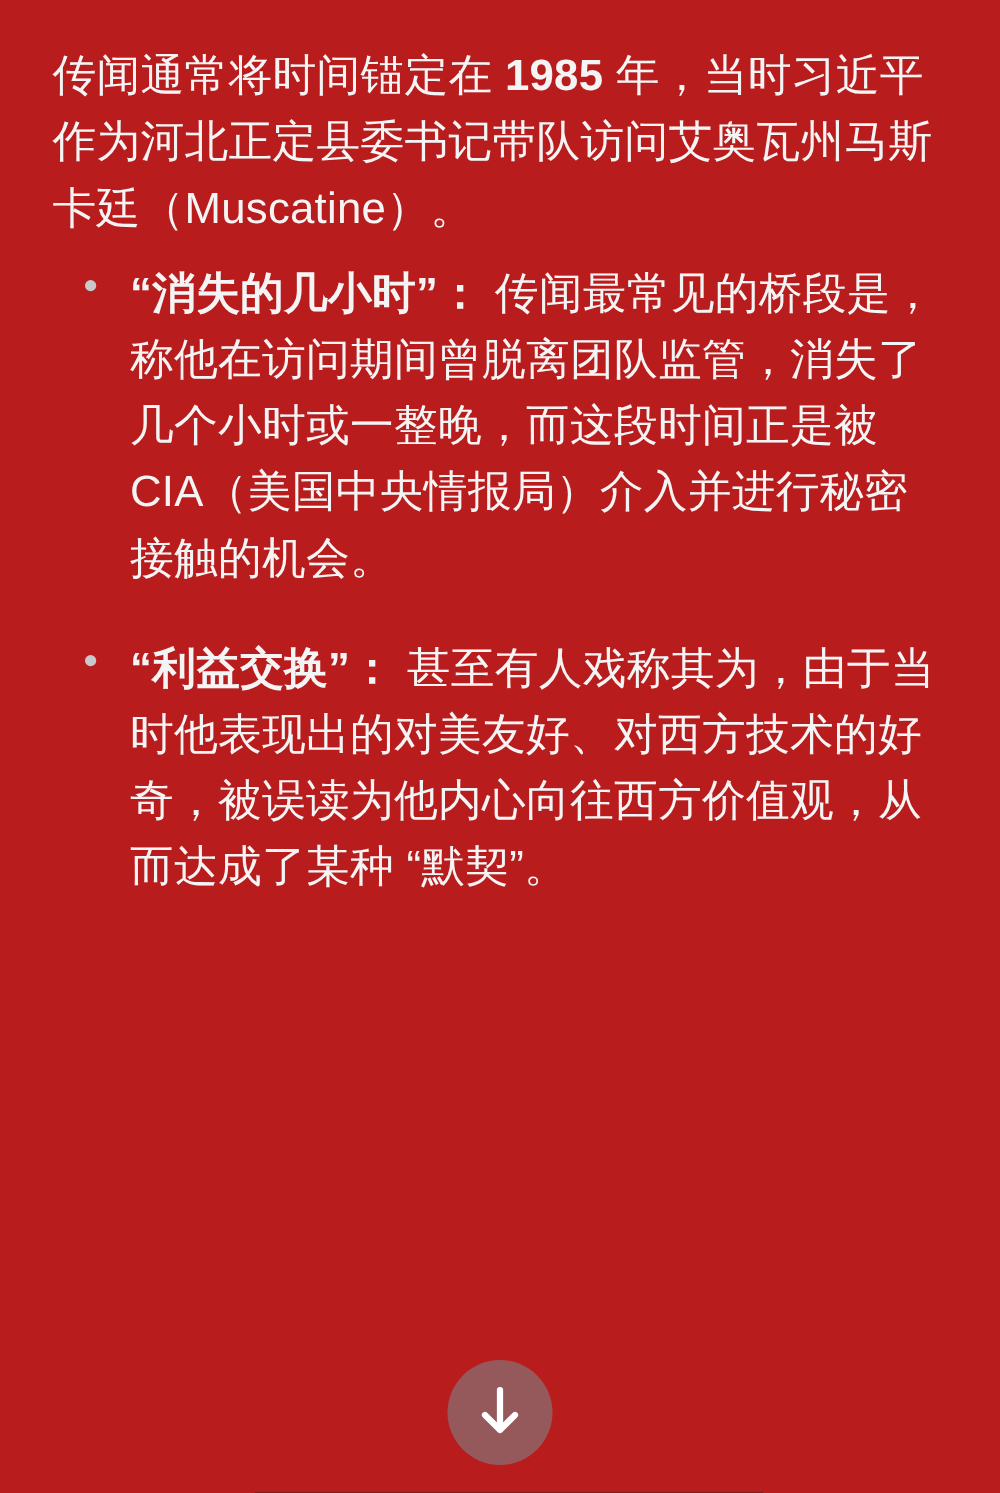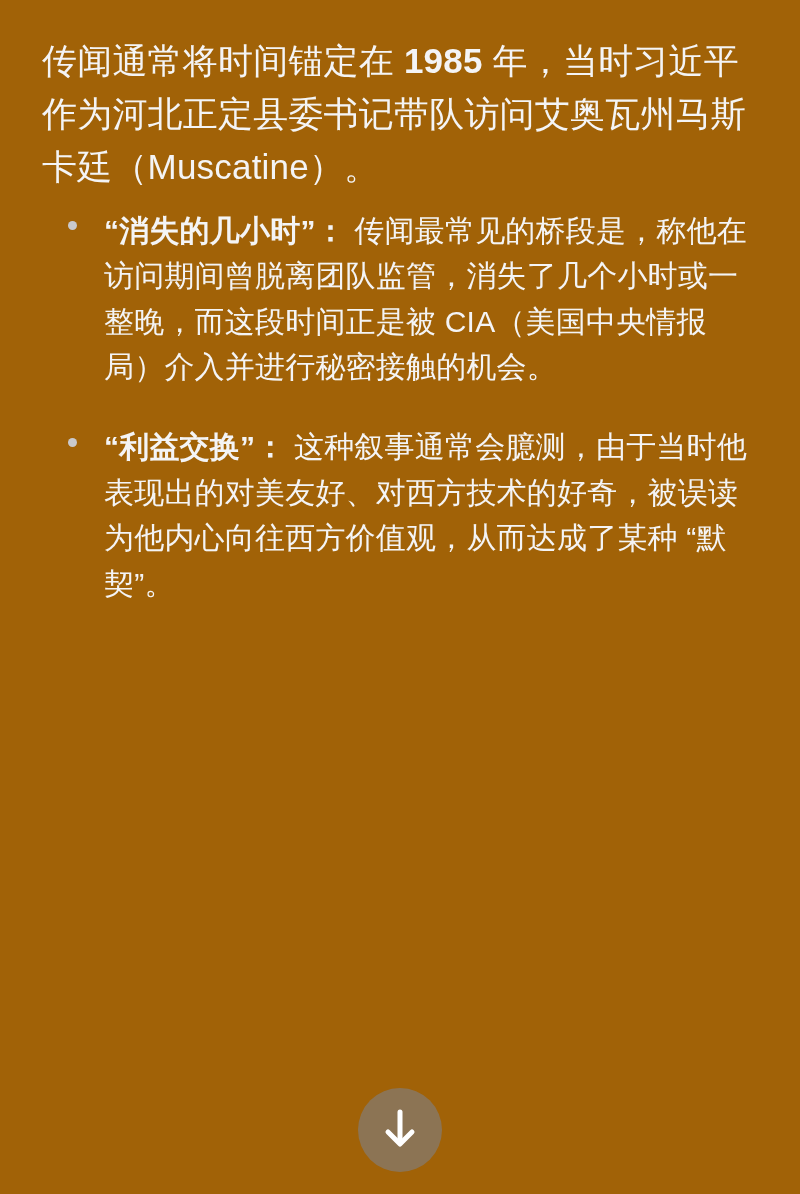--- a/index.html
+++ b/index.html
@@ -12,21 +12,21 @@
     height: 1194px;
     overflow: hidden;
     font-family: "Liberation Sans", sans-serif;
     color: #f2f2f3;
     position: relative;
   }
   .page {
     position: relative;
     width: 800px;
     height: 1194px;
-    background: #a16207;
+    background: #b91c1c;
     box-sizing: border-box;
     padding: 34px 42px 0 42px;
   }
   .intro {
     font-size: 35px;
     line-height: 1.52;
     letter-spacing: 0.2px;
     font-weight: 400;
     color: #f4f4f5;
     margin: 0 0 14px 0;
@@ -36,21 +36,21 @@
   }
   ul.bullets {
     list-style: none;
     margin: 0;
     padding: 0;
   }
   ul.bullets > li {
     position: relative;
     padding-left: 62px;
     margin-bottom: 34px;
-    font-size: 30px;
+    font-size: 35px;
     line-height: 1.52;
     letter-spacing: 0.2px;
     color: #f4f4f5;
   }
   ul.bullets > li .dot {
     position: absolute;
     left: 26px;
     top: 0.46em;
     width: 9px;
     height: 9px;
@@ -87,21 +87,21 @@
 
   <p class="intro"><span>传闻通常将时间锚定在 </span><span class="bold">1985</span><span> 年，当时习近平作为河北正定县委书记带队访问艾奥瓦州马斯卡廷（Muscatine）。</span></p>
 
   <ul class="bullets">
     <li>
       <span class="dot"></span>
       <span class="li-title">“消失的几小时”：</span><span> 传闻最常见的桥段是，称他在访问期间曾脱离团队监管，消失了几个小时或一整晚，而这段时间正是被 CIA（美国中央情报局）介入并进行秘密接触的机会。</span>
     </li>
     <li>
       <span class="dot"></span>
-      <span class="li-title">“利益交换”：</span><span> 这种叙事通常会臆测，由于当时他表现出的对美友好、对西方技术的好奇，被误读为他内心向往西方价值观，从而达成了某种 “默契”。</span>
+      <span class="li-title">“利益交换”：</span><span> 甚至有人戏称其为，由于当时他表现出的对美友好、对西方技术的好奇，被误读为他内心向往西方价值观，从而达成了某种 “默契”。</span>
     </li>
   </ul>
 
   <button class="scroll-fab">
     <span>
       <svg width="40" height="44" viewBox="0 0 40 44" aria-hidden="true">
         <path d="M20 4 L20 34" stroke="#ffffff" stroke-width="5" stroke-linecap="round" fill="none"></path>
         <path d="M8 24 L20 36 L32 24" stroke="#ffffff" stroke-width="5" stroke-linecap="round" stroke-linejoin="round" fill="none"></path>
       </svg>
     </span>

